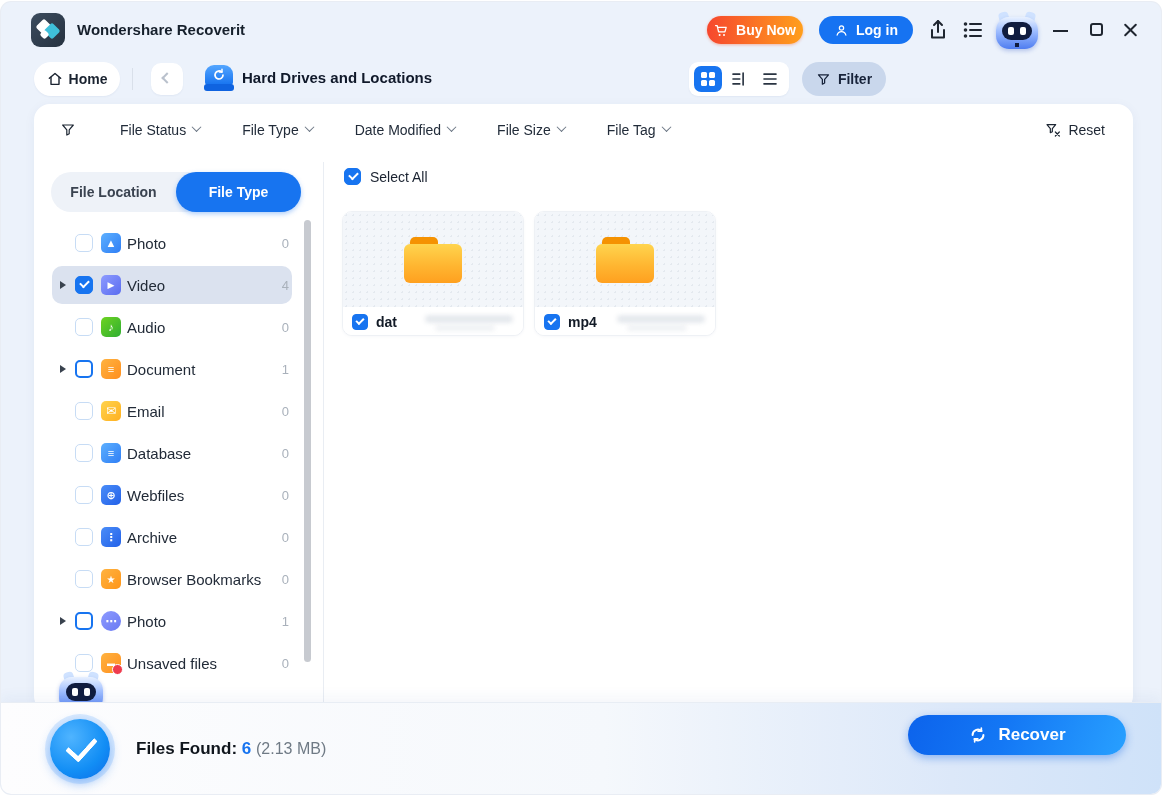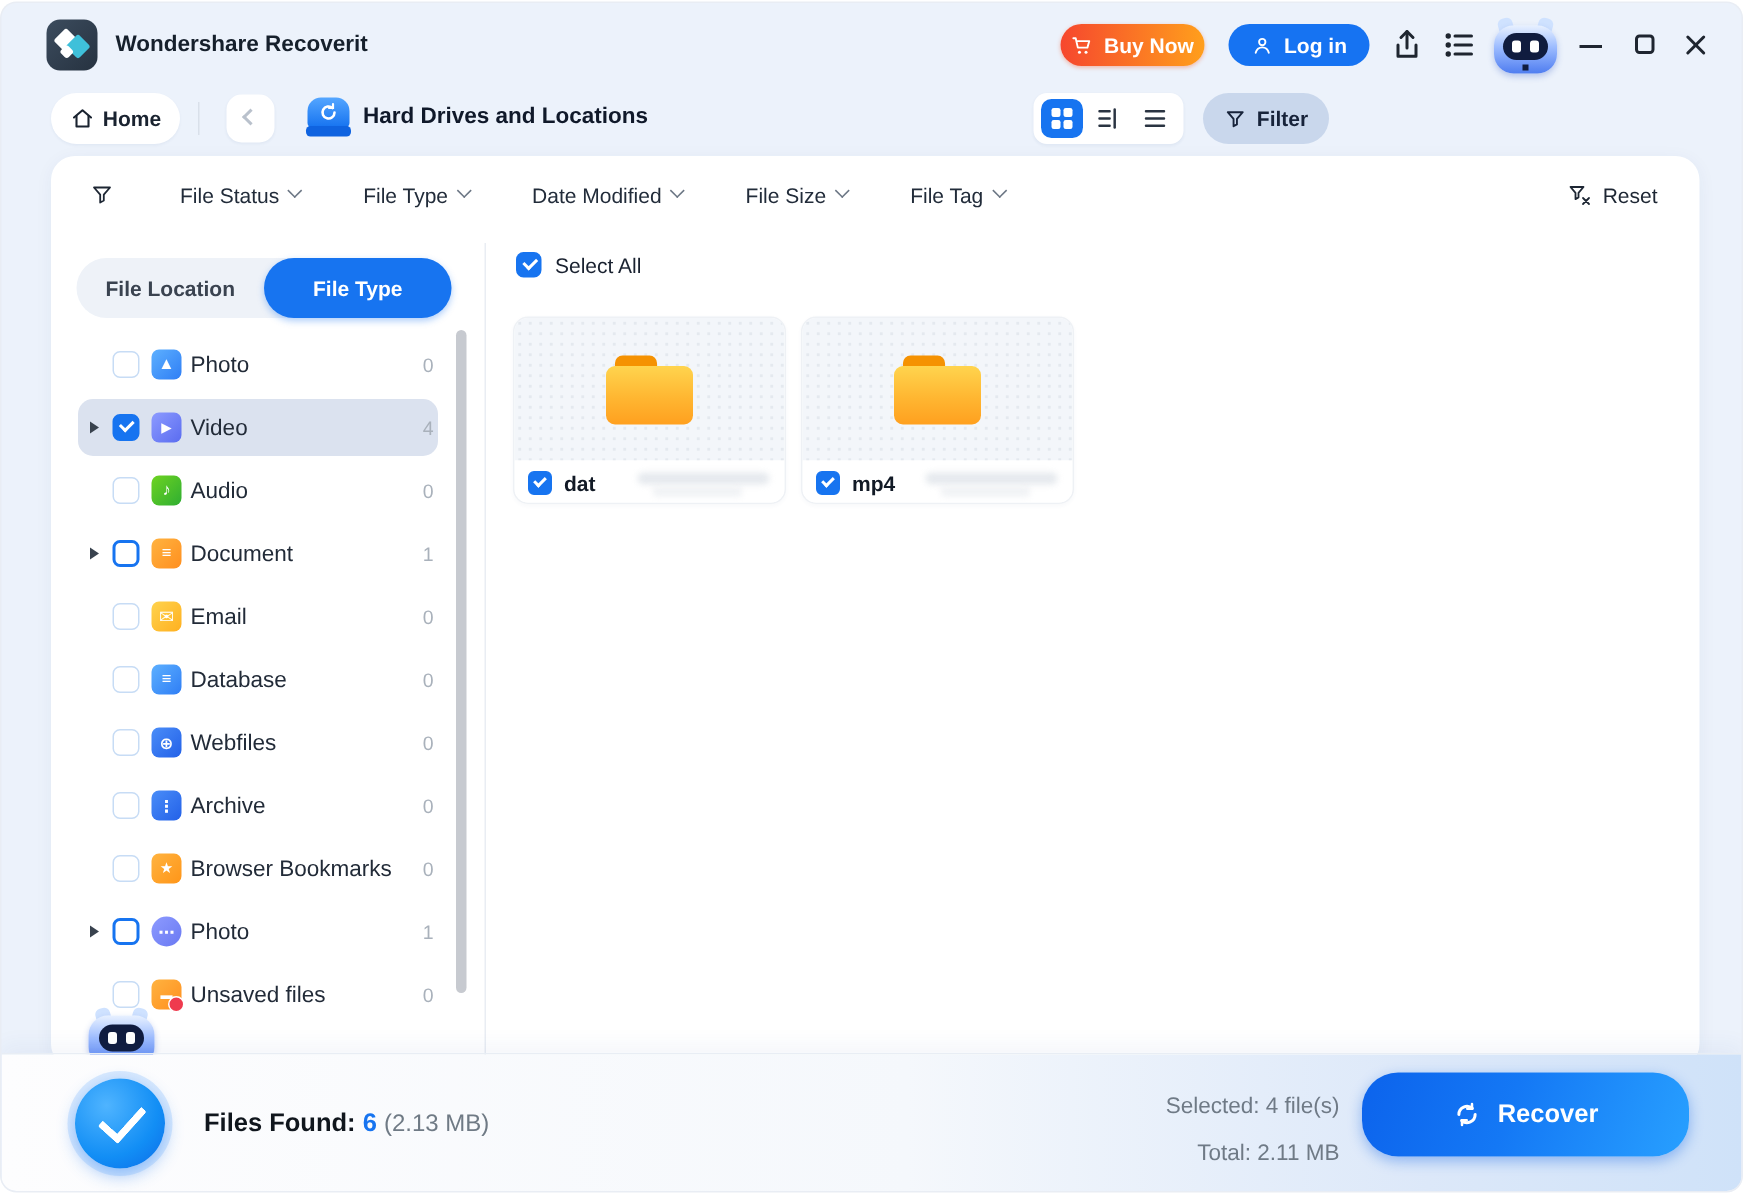--- a/index.html
+++ b/index.html
@@ -151,21 +151,21 @@
 
   
   .footer { position:absolute; left:0; bottom:0; width:100%; height:92px; z-index:5; background:linear-gradient(90deg,#fdfdfe 0%,#f5f8fc 52%,#dce8f9 82%,#cfe2f9 100%); border-top:1px solid #e8edf4; box-shadow:0 -5px 14px rgba(40,80,160,.05); border-radius:0 0 10px 10px; }
   .found-circle { position:absolute; left:49px; top:16px; width:60px; height:60px; border-radius:50%; background:radial-gradient(circle at 35% 30%,#4fb4ff,#128ef5 60%,#0b6ae8); box-shadow:0 0 0 5px rgba(60,150,255,.18), 0 4px 12px rgba(23,116,240,.45); }
   .found-circle::after { content:""; position:absolute; left:17px; top:18px; width:24px; height:13px; border-left:5px solid #fff; border-bottom:5px solid #fff; border-radius:2px; transform:rotate(-48deg); }
   .found-text { position:absolute; left:135px; top:36px; font-size:17px; color:#10161d; }
   .found-text .lbl { font-weight:700; }
   .found-text .cnt { font-weight:700; color:#1774f0; }
   .found-text .sz { color:#6f7a85; font-size:16px; }
   .sel-block { position:absolute; right:268px; top:19px; text-align:right; font-size:15px; color:#6f7a86; line-height:31px; }
-  .recover-btn { position:absolute; right:35px; top:12px; width:218px; height:56px; border-radius:24px; background:linear-gradient(110deg,#0c63ec 0%,#1478f5 45%,#28a0ff 100%); display:flex; align-items:center; justify-content:center; gap:10px; color:#fff; font-size:17px; font-weight:700; cursor:pointer; box-shadow:0 3px 9px rgba(18,100,230,.4); }
+  .recover-btn { position:absolute; right:35px; top:12px; width:218px; height:40px; border-radius:24px; background:linear-gradient(110deg,#0c63ec 0%,#1478f5 45%,#28a0ff 100%); display:flex; align-items:center; justify-content:center; gap:10px; color:#fff; font-size:17px; font-weight:700; cursor:pointer; box-shadow:0 3px 9px rgba(18,100,230,.4); }
   .recover-btn svg { width:20px; height:20px; }
 </style>
 </head>
 <body>
 
 <div class="window">
 
   <div class="titlebar">
     <div class="logo">
         <i class="d1"></i>
@@ -484,24 +484,20 @@
     </div>
   </div>
 
   <div class="footer">
     <div class="found-circle"></div>
     <div class="found-text">
       <span class="lbl">Files Found:</span>
       <span class="cnt">6</span>
       <span class="sz">(2.13 MB)</span>
     </div>
-    <div class="sel-block">
-      <div>Selected: 4 file(s)</div>
-      <div>Total: 2.11 MB</div>
-    </div>
     <div class="recover-btn">
       <svg viewBox="0 0 24 24" fill="none" stroke="#fff" stroke-width="2.4" stroke-linecap="round">
           <path d="M18.5 12a6.5 6.5 0 0 1-10.8 4.9"></path>
           <path d="M5.5 12a6.5 6.5 0 0 1 10.8-4.9"></path>
           <path d="M16 3.6v3.8h-3.8" stroke-width="2"></path>
           <path d="M8 20.4v-3.8h3.8" stroke-width="2"></path>
         </svg>
       <span>Recover</span>
     </div>
   </div>

